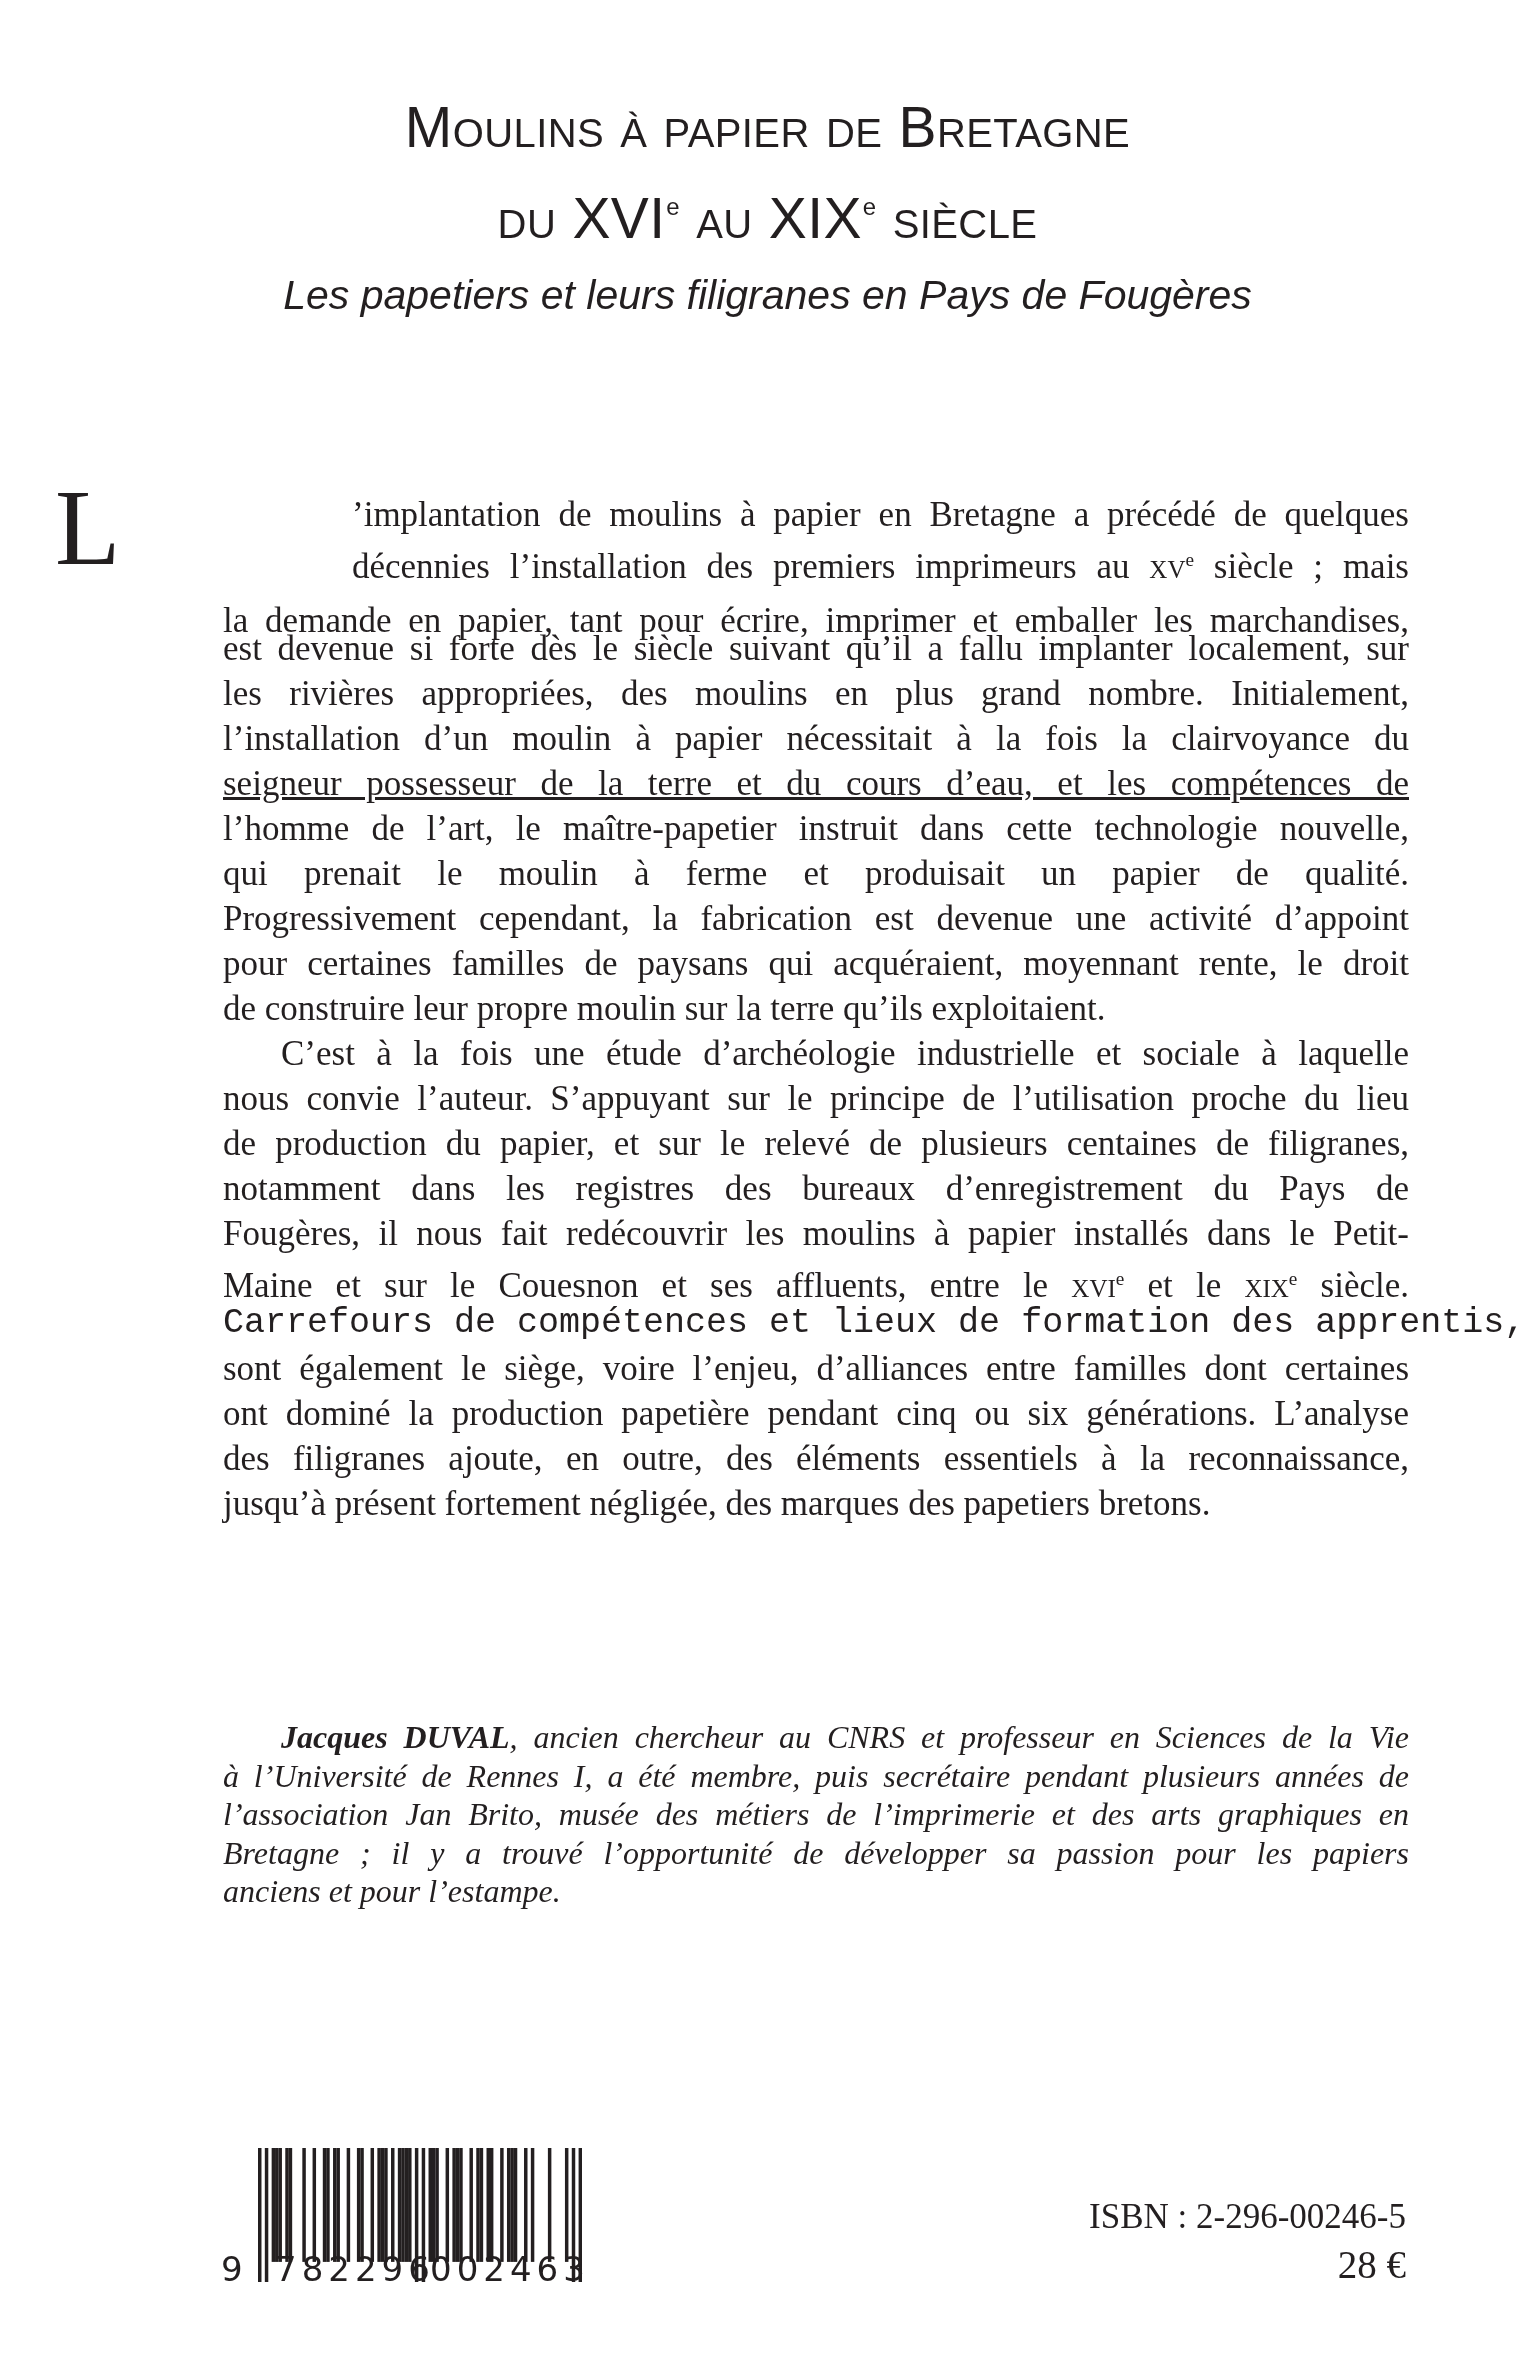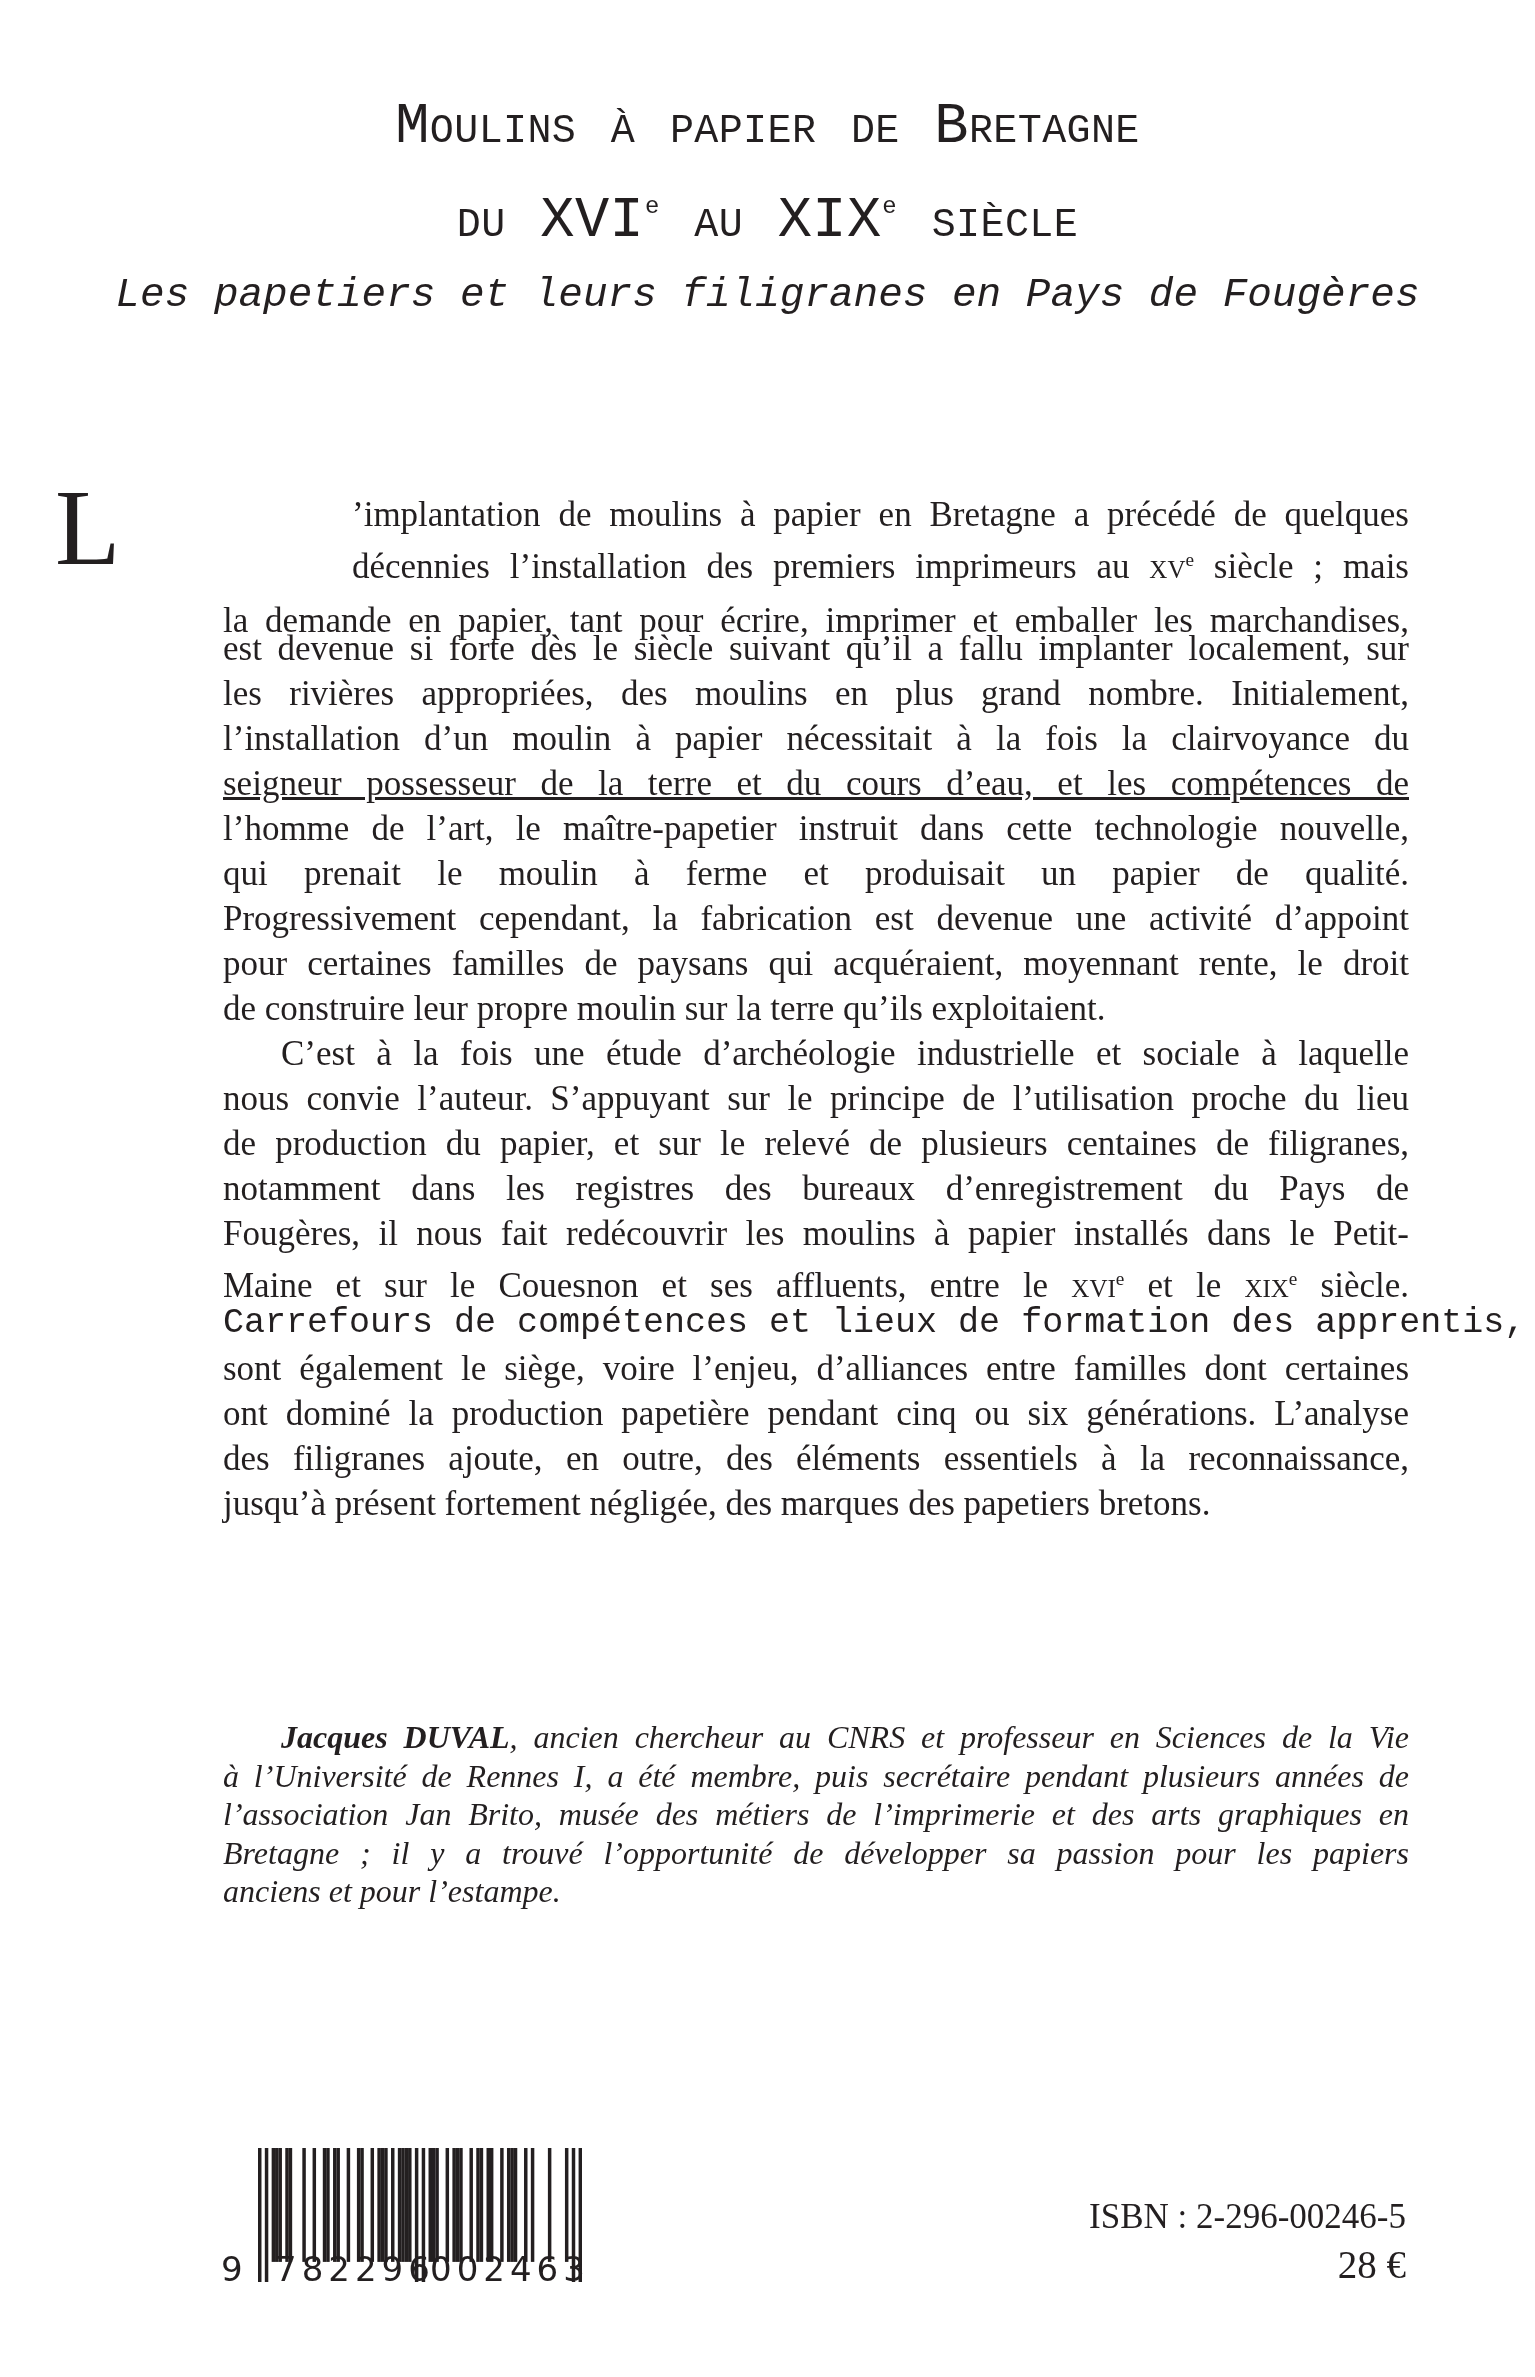--- a/index.html
+++ b/index.html
@@ -1,19 +1,19 @@
 <!DOCTYPE html>
 <html style="font-size:13.4px"><head>
 <meta charset="utf-8">
 <style>
   html, body { margin: 0; padding: 0; background: #ffffff; }
   body { width: 1535px; height: 2377px; position: relative; overflow: hidden; color: #231f20; }
 
   
-  .title-line { position: absolute; left: 0; width: 1535px; text-align: center; white-space: nowrap; font-family: Liberation Mono, monospace; font-weight: normal; }
+  .title-line { position: absolute; left: 0; width: 1535px; text-align: center; white-space: nowrap; font-family: Liberation Sans, sans-serif; font-weight: normal; }
   #title1 { top: 94px; font-size: 57px; line-height: 67px; letter-spacing: 0.4px; }
   #title2 { top: 173px; font-size: 57px; line-height: 67px; letter-spacing: 0.4px; }
   .sc { font-variant: small-caps; }
   .tsup { font-size: 0.42em; vertical-align: 0.95em; font-variant: normal; margin-left: 0.8px; }
   #subtitle { top: 270px; font-size: 41px; line-height: 50px; font-style: italic; }
 
   
   .body-block { position: absolute; left: 223px; width: 1186px; font-family: "Liberation Serif", "DejaVu Serif", serif; }
   .line { position: absolute; left: 0; height: 45px; white-space: nowrap; font-size: 35px; line-height: 45px; transform-origin: left top; }
   .line.just { width: 1186px; text-align: justify; text-align-last: justify; }

